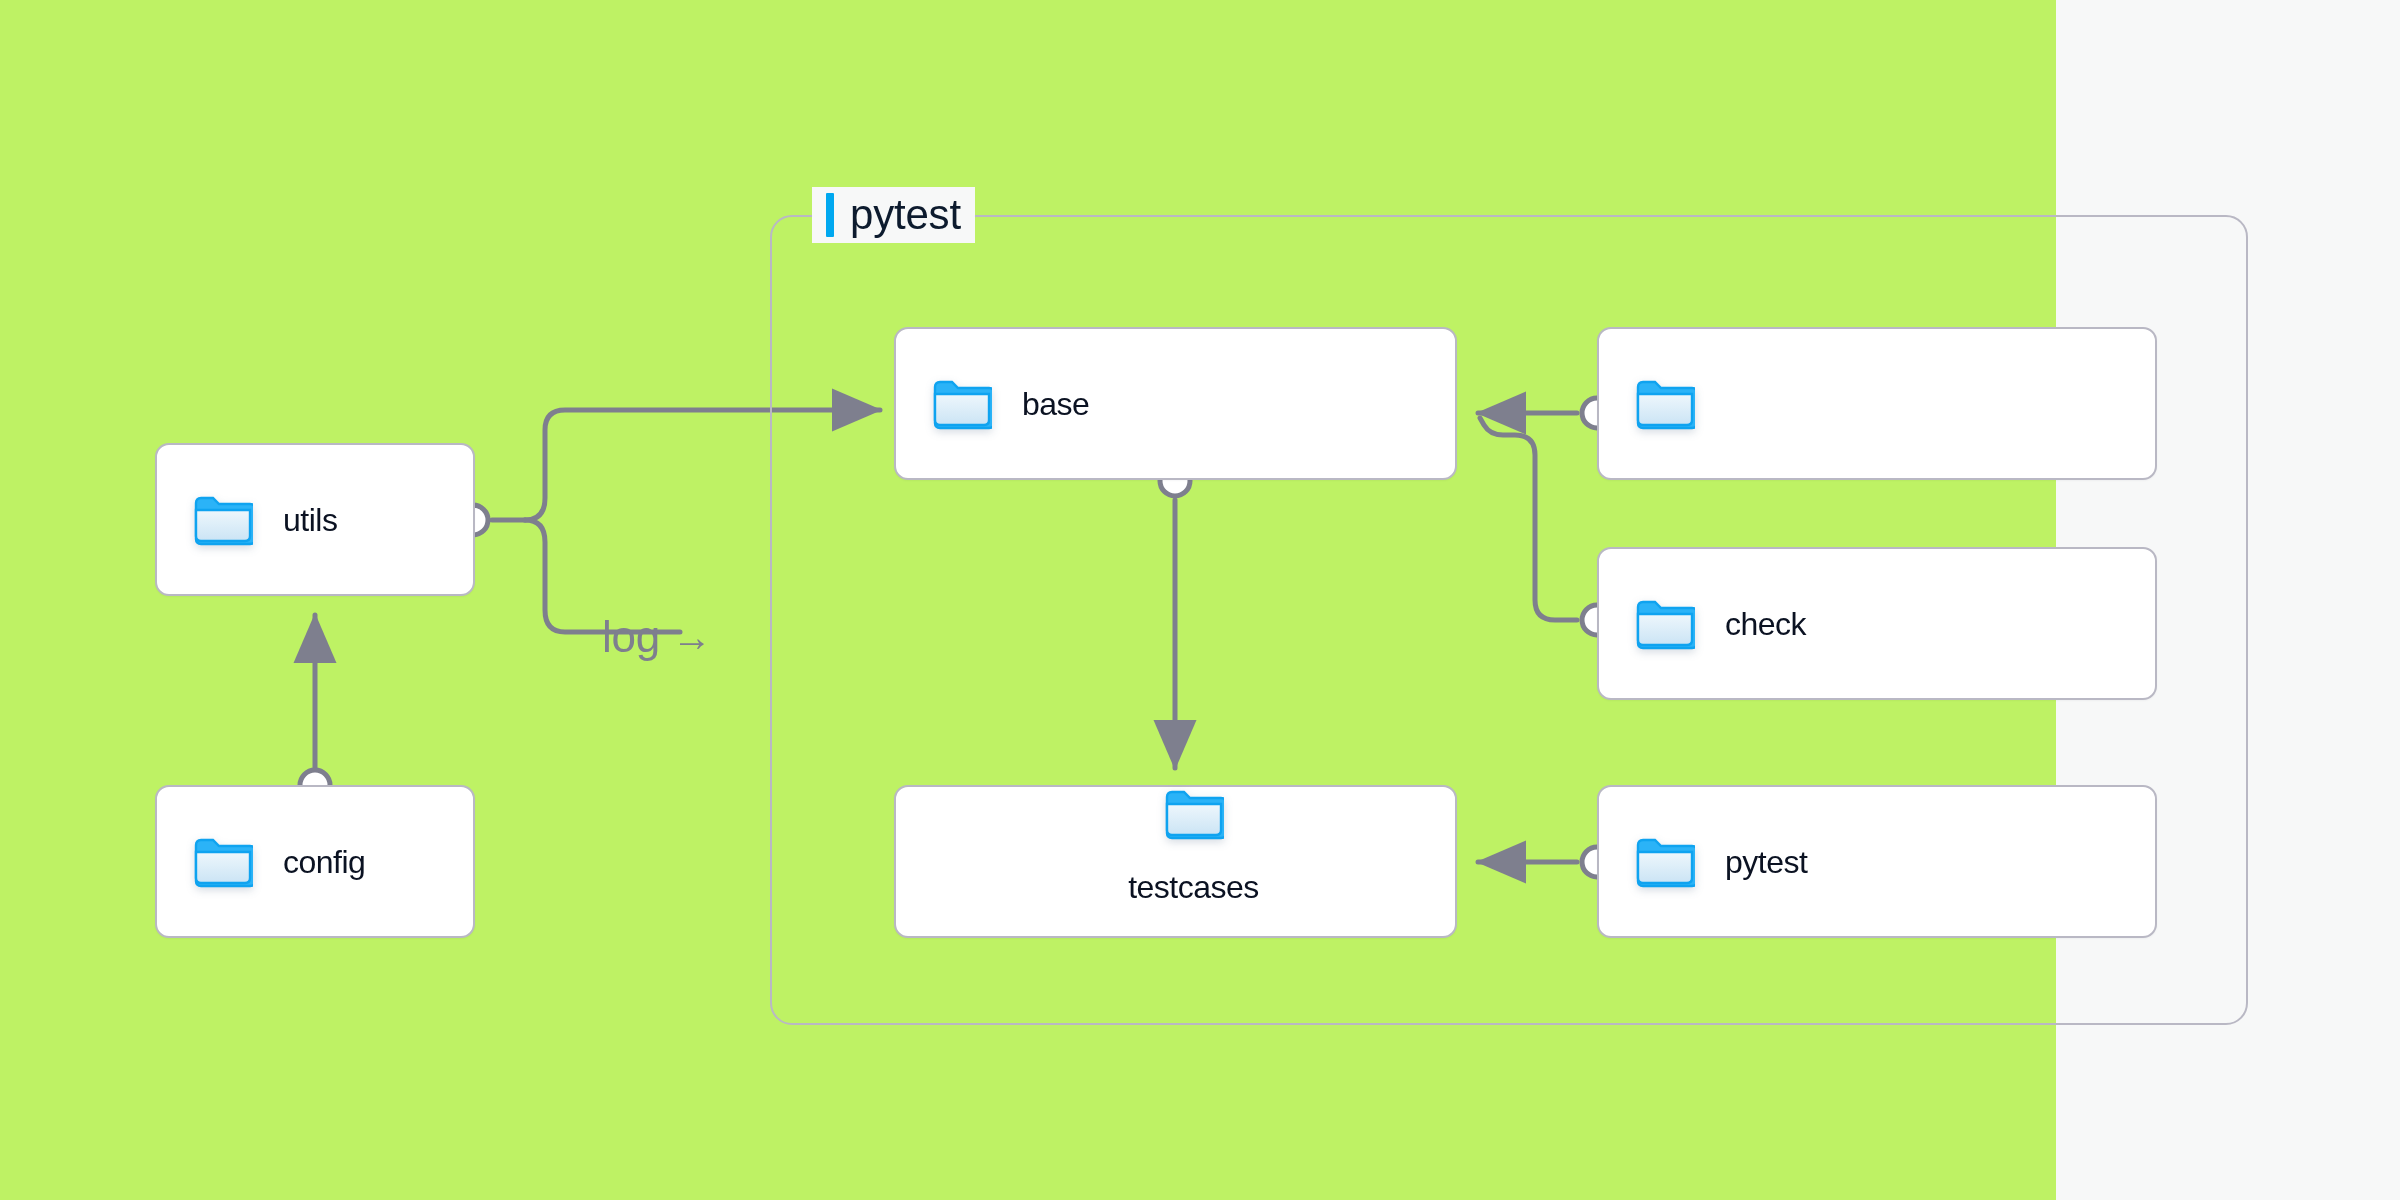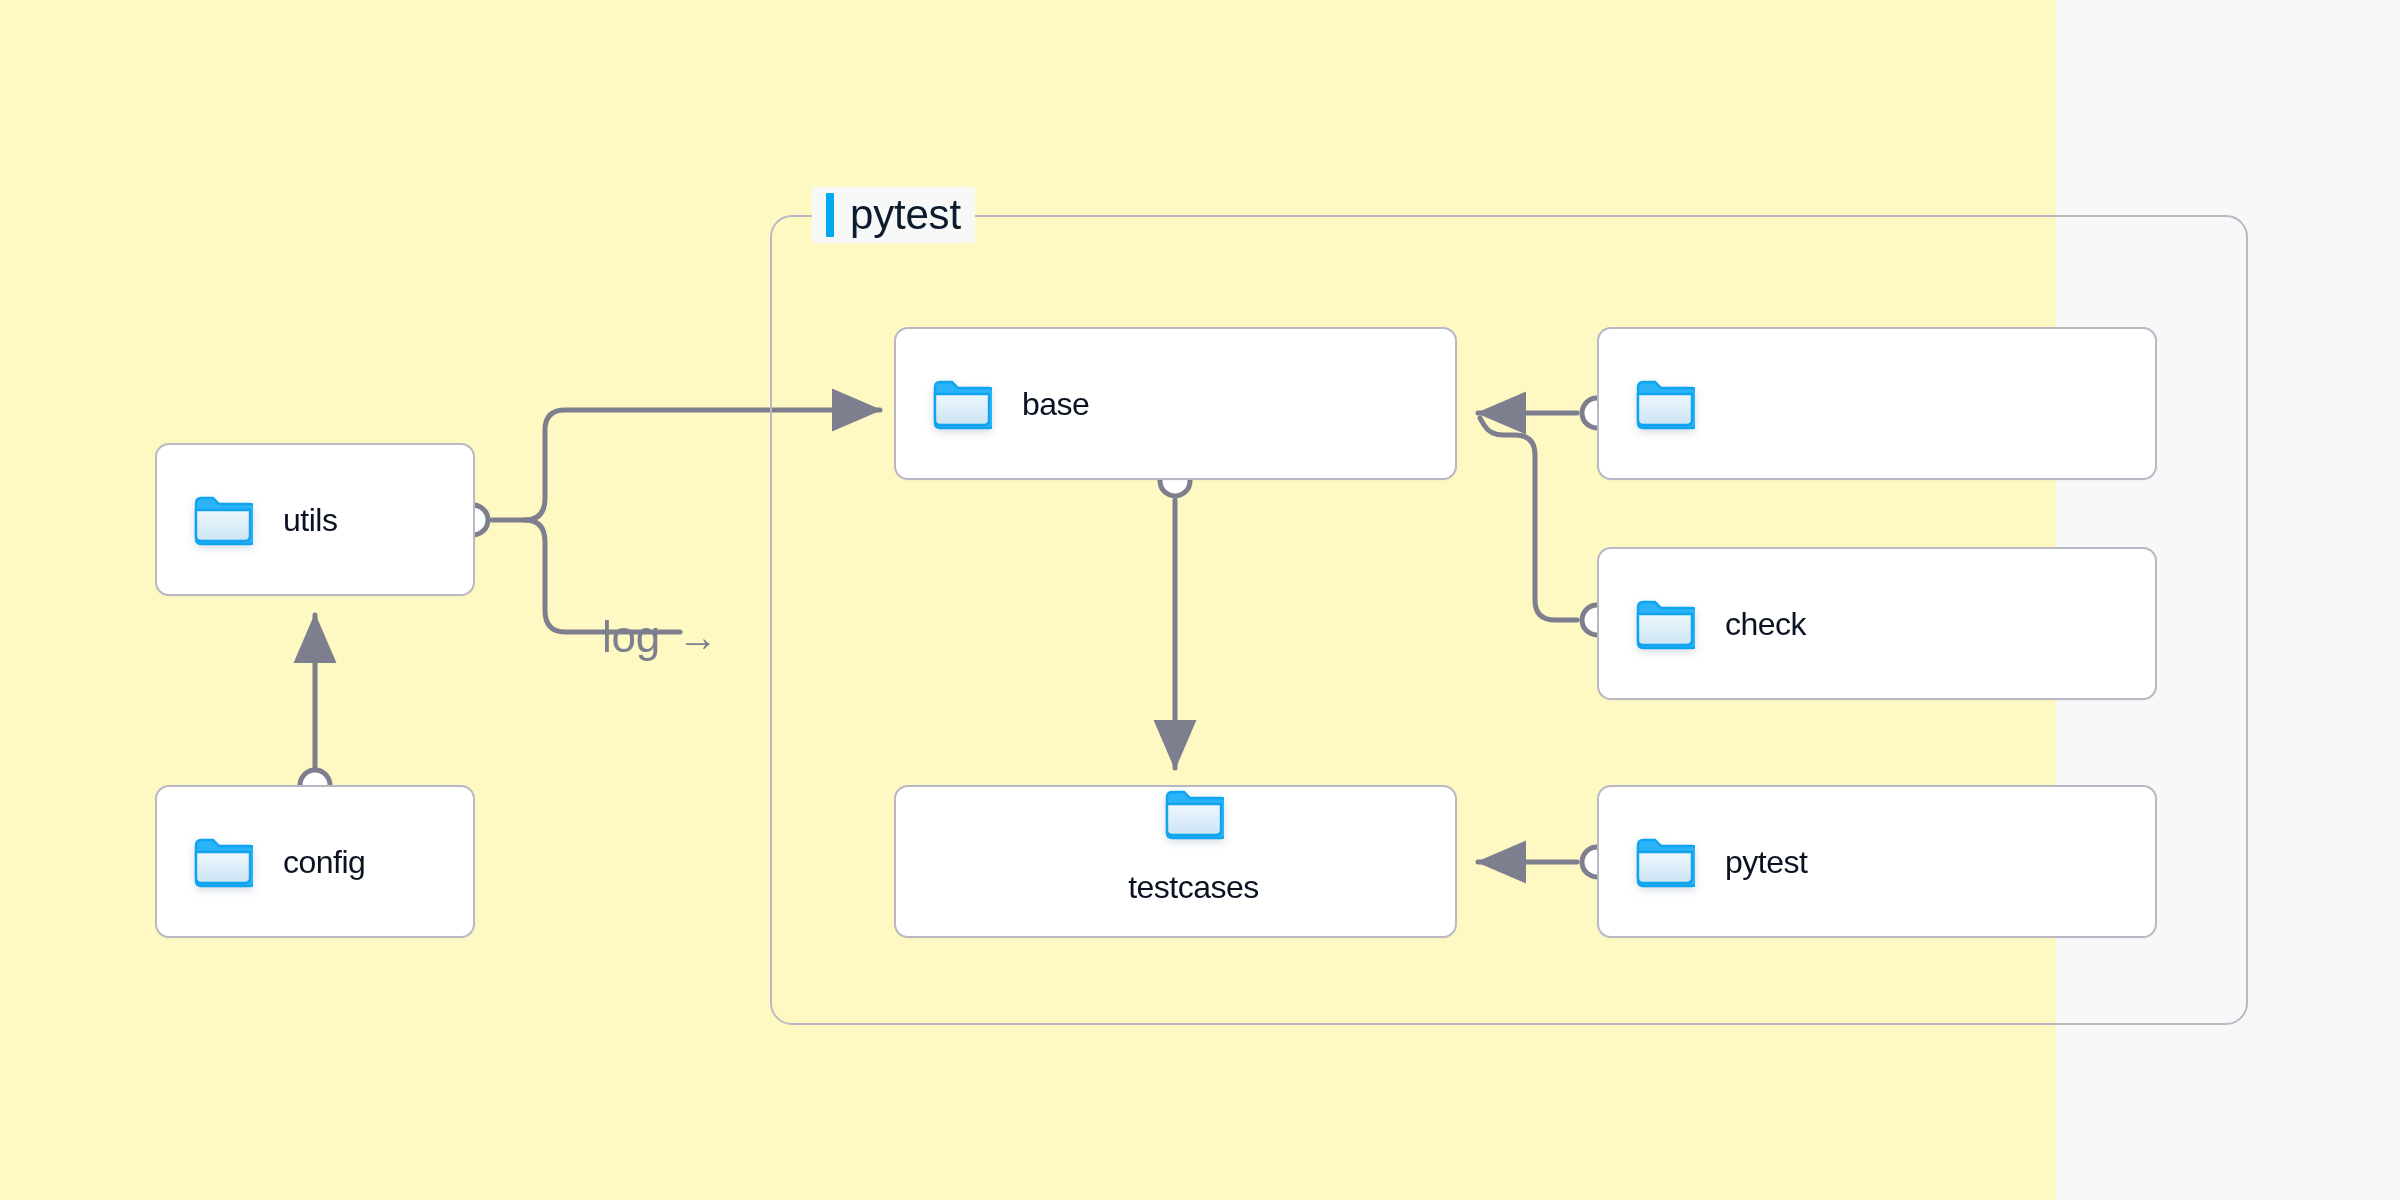--- a/index.html
+++ b/index.html
@@ -10,21 +10,21 @@
   body {
     width: 2400px;
     height: 1200px;
     overflow: hidden;
     font-family: "Liberation Sans", sans-serif;
   }
   #stage {
     position: relative;
     width: 2056px;
     height: 1200px;
-    background: #fef9c3;
+    background: #bef264;
   }
   #wires {
     position: absolute;
     left: 0; top: 0;
     width: 2400px;
     height: 1200px;
     pointer-events: none;
   }
 
   
@@ -84,21 +84,21 @@
     height: 54px;
     position: relative;
     filter: drop-shadow(0 3px 4px rgba(30,60,100,0.18));
   }
 
   
   .edge-label {
     position: absolute;
     display: flex;
     align-items: center;
-    gap: 18px;
+    gap: 12px;
     font-size: 44px;
     color: #7e7f8e;
     letter-spacing: -0.3px;
     white-space: nowrap;
   }
   .edge-label-arrow {
     font-size: 40px;
     color: #7e7f8e;
     line-height: 1;
   }

